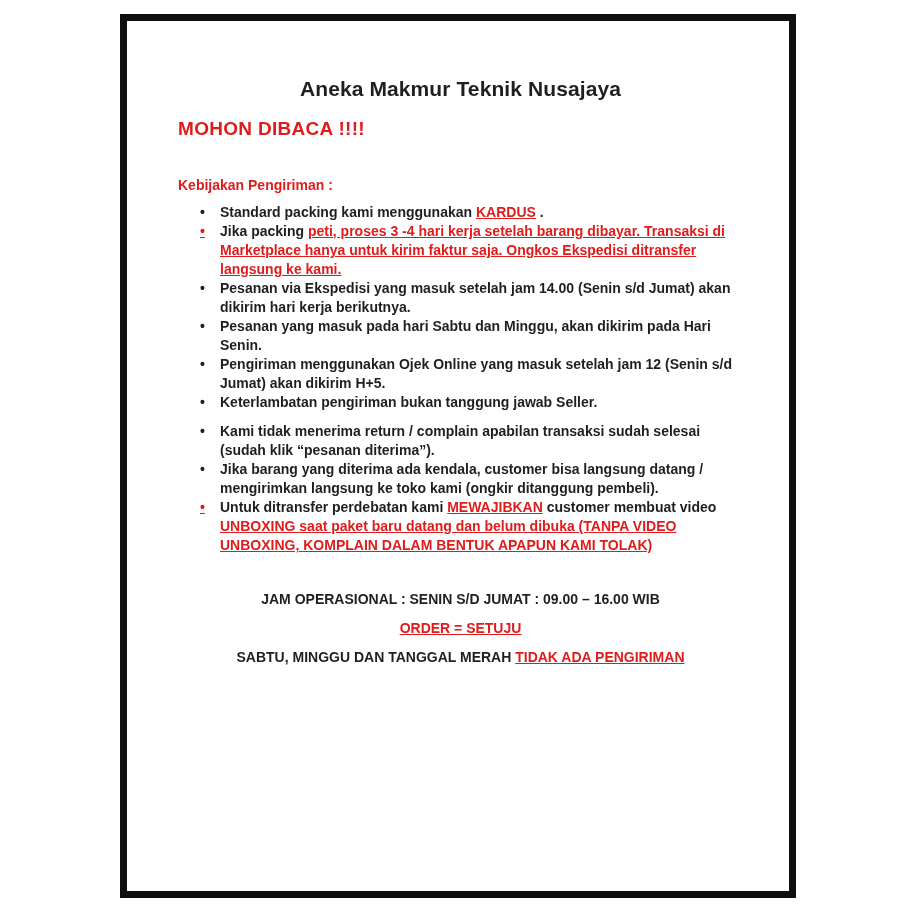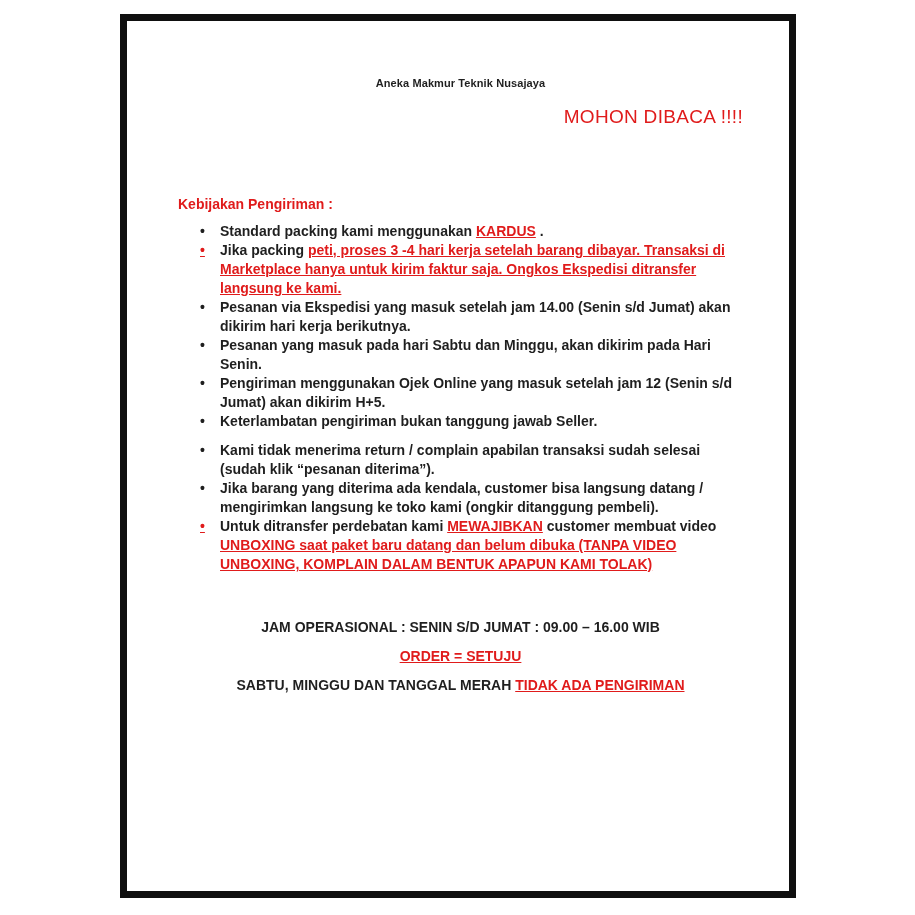--- a/index.html
+++ b/index.html
@@ -10,40 +10,40 @@
   *{margin:0;padding:0;box-sizing:border-box;}
   html,body{width:915px;height:915px;background:#ffffff;overflow:hidden;}
   body{font-family:"Liberation Sans", sans-serif;position:relative;}
   .frame{
     position:absolute;left:120px;top:14px;width:676px;height:884px;
     border:7px solid var(--border);background:#ffffff;
     padding:48px 46px 0 51px;
     display:flex;flex-direction:column;align-items:stretch;
   }
   .title{
-    text-align:center;font-size:11px;font-weight:bold;color:var(--text);
+    text-align:center;font-size:21px;font-weight:bold;color:var(--text);
     margin-top:8px;letter-spacing:0.1px;
   }
   .subtitle{
-    text-align:right;font-size:19px;font-weight:normal;color:var(--red);
-    margin-top:17px;margin-bottom:41px;letter-spacing:0.3px;
+    text-align:left;font-size:19px;font-weight:bold;color:var(--red);
+    margin-top:17px;margin-bottom:31px;letter-spacing:0.3px;
   }
   .section-heading{
-    color:var(--red);font-weight:bold;font-size:14px;margin-top:27px;
+    color:var(--red);font-weight:bold;font-size:14px;margin-top:6px;
   }
   ul.bullets{list-style:none;margin-top:10px;margin-bottom:0;}
   ul.bullets li{
     display:flex;font-size:14px;font-weight:bold;color:var(--text);
     line-height:19px;padding-left:22px;
   }
   .bullet{width:10px;flex:none;margin-right:10px;}
   .bullet.red{color:var(--red);}
   .txt{flex:1;}
   .red{color:var(--red);text-decoration:underline;}
-  .footer{text-align:center;margin-top:44px;}
+  .footer{text-align:center;margin-top:35px;}
   .footer-line{
     font-size:14px;font-weight:bold;color:var(--text);
     line-height:19px;margin-bottom:10px;
   }
 </style>
 </head>
 <body>
 
 <div class="frame">
   <div class="title">Aneka Makmur Teknik Nusajaya</div>

